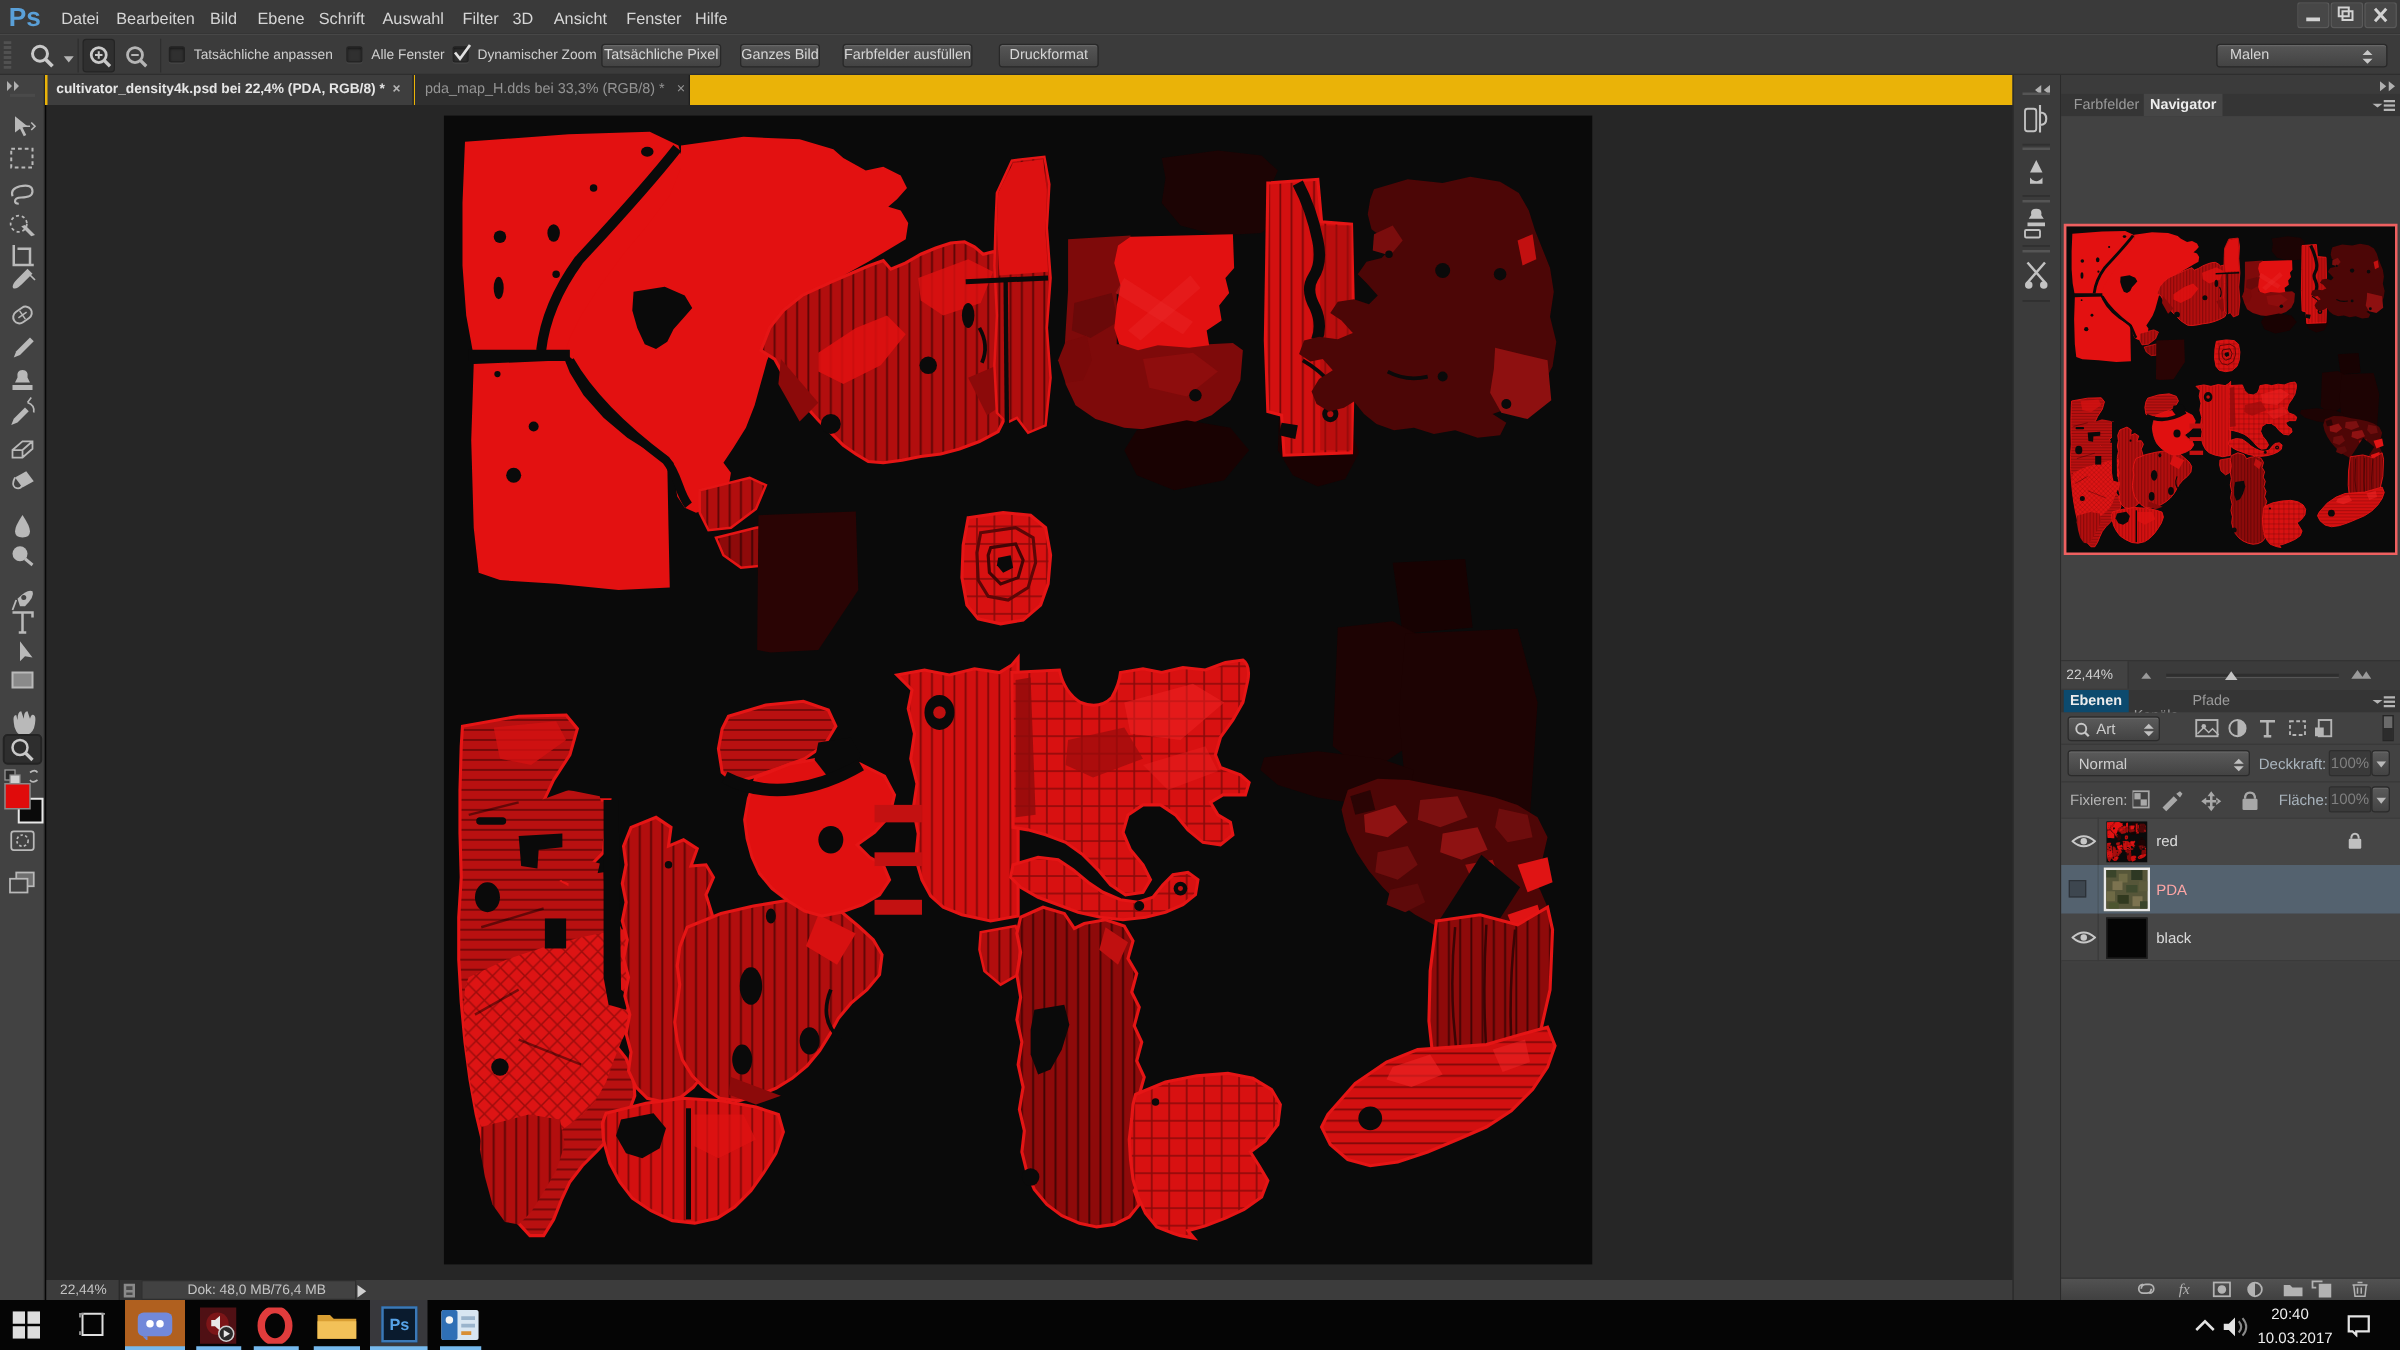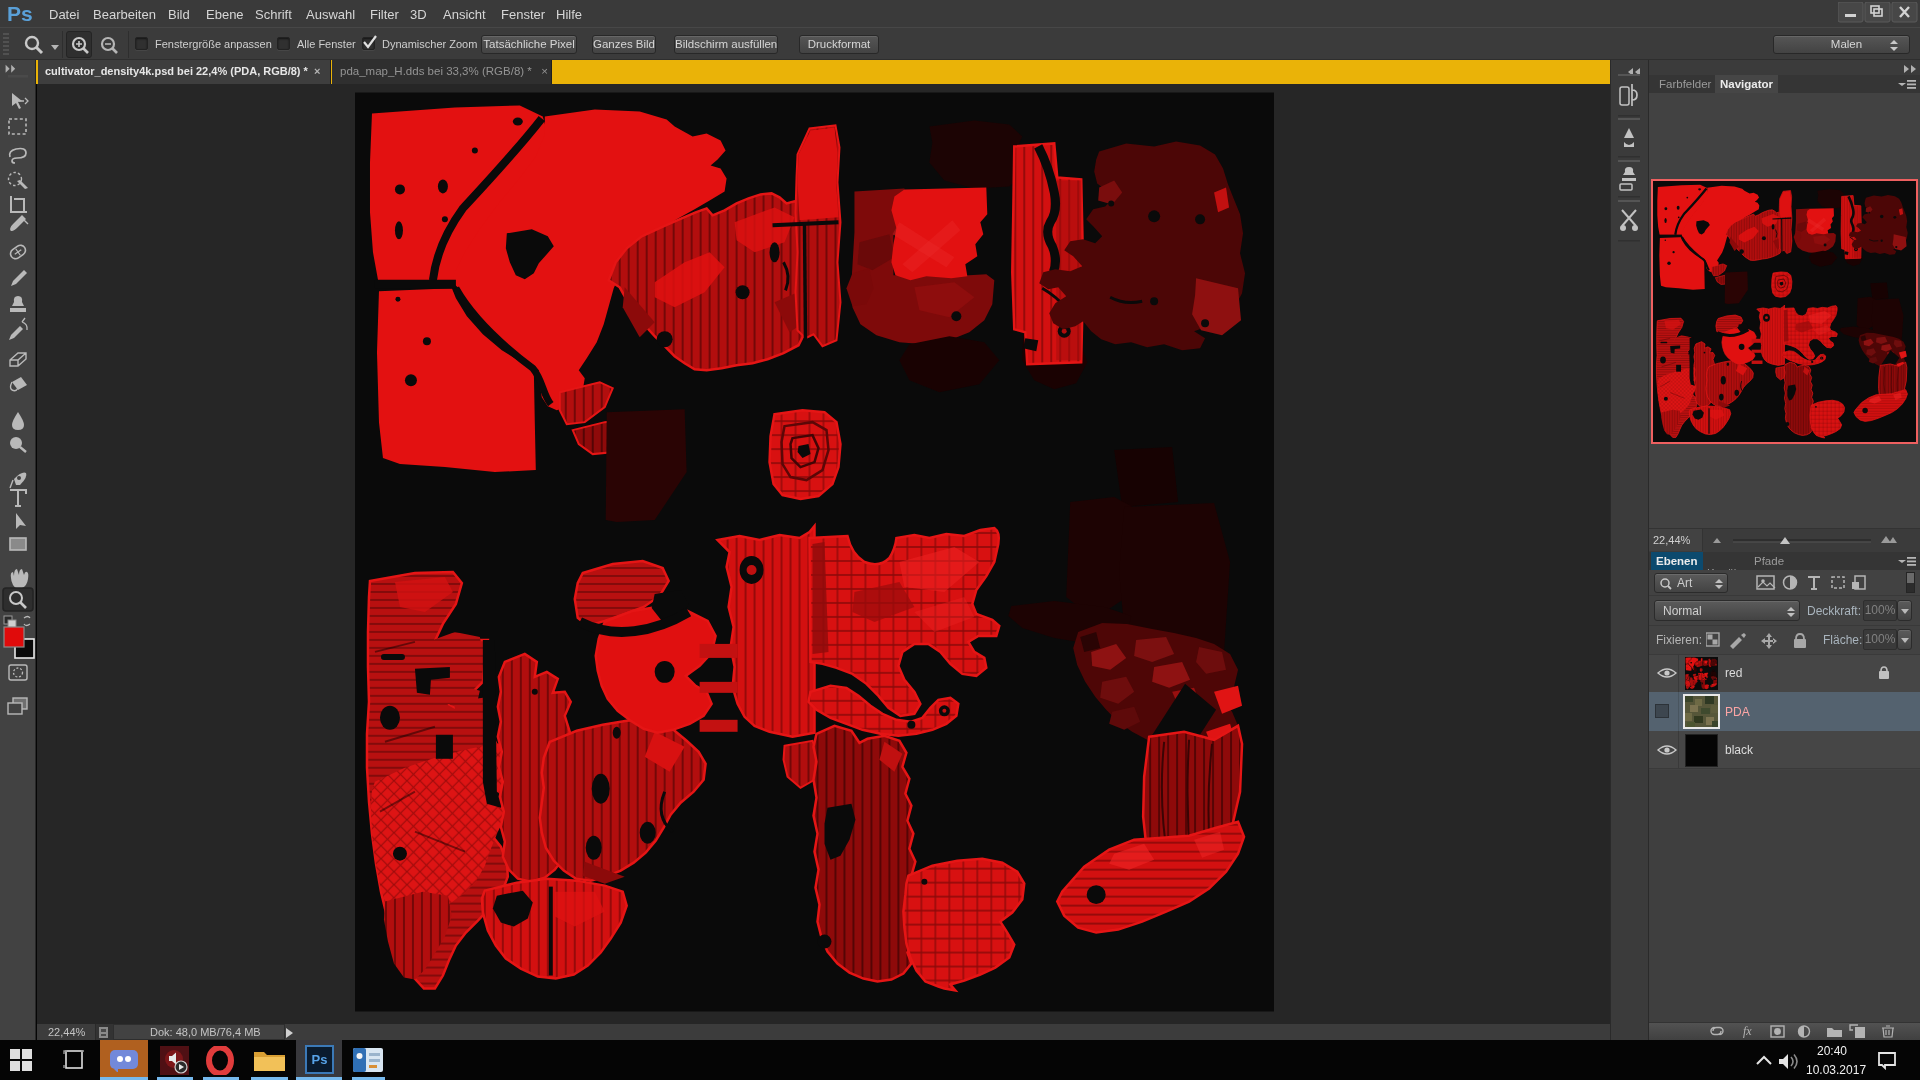--- a/index.html
+++ b/index.html
@@ -66,33 +66,33 @@
 
     <circle cx="13" cy="13" r="6" fill="none" stroke="#c9c9c9" stroke-width="2.2"></circle>
     <path d="M17,17 l5,5" stroke="#c9c9c9" stroke-width="2.6"></path>
     <path d="M10,13 l6,0 M13,10 l0,6" stroke="#c9c9c9" stroke-width="1.6"></path>
     <circle cx="42" cy="13" r="6" fill="none" stroke="#b5b5b5" stroke-width="2.2"></circle>
     <path d="M46,17 l5,5" stroke="#b5b5b5" stroke-width="2.6"></path>
     <path d="M39,13 l6,0" stroke="#b5b5b5" stroke-width="1.6"></path>
   </svg>
   <div class="abs" style="left:128px;top:3px;width:1px;height:27px;background:#2e2e2e;"></div>
   <div class="chk" style="left:135px;"></div>
-  <span class="lbl" style="left:155px;">Fenstergröße anpassen</span>
+  <span class="lbl" style="left:155px;">Tatsächliche anpassen</span>
   <div class="chk" style="left:277px;"></div>
   <span class="lbl" style="left:297px;">Alle Fenster</span>
   <div class="chk" style="left:362px;"></div>
   <svg class="abs" style="left:360px;top:4px" width="20" height="20">
       <path d="M4,10 l4,5 l8,-11" fill="none" stroke="#e0e0e0" stroke-width="2.2"></path>
     </svg>
   <span class="lbl" style="left:382px;">Dynamischer Zoom</span>
   <div class="btn" style="left:481px;width:96px;">Tatsächliche Pixel</div>
   <div class="btn" style="left:592px;width:64px;">Ganzes Bild</div>
-  <div class="btn" style="left:674px;width:104px;">Bildschirm ausfüllen</div>
+  <div class="btn" style="left:674px;width:104px;">Farbfelder ausfüllen</div>
   <div class="btn" style="left:799px;width:80px;">Druckformat</div>
-  <div class="btn" style="left:1773px;width:137px;text-align:center;padding-left:10px;">Malen</div>
+  <div class="btn" style="left:1773px;width:137px;text-align:left;padding-left:10px;">Malen</div>
   <svg class="abs" style="left:1888px;top:11px" width="14" height="14">
       <path d="M2,5 l4,-4 l4,4 z M2,8 l4,4 l4,-4 z" fill="#c8c8c8"></path>
     </svg>
 </div>
 
 <div id="tabbar" class="abs">
   <svg class="abs" style="left:5px;top:5px" width="26" height="14">
       <path d="M2,2 l5,5 l-5,5 z M9,2 l5,5 l-5,5 z" fill="#b0b0b0"></path>
     </svg>
   <div class="tab" style="left:38px; width:293px; background:#3e3e3e; color:#e6e6e6; padding:0 7px; font-weight:bold; font-size:11px;">cultivator_density4k.psd bei 22,4% (PDA, RGB/8) * &nbsp;<span style="color:#b5b5b5">×</span></div>

